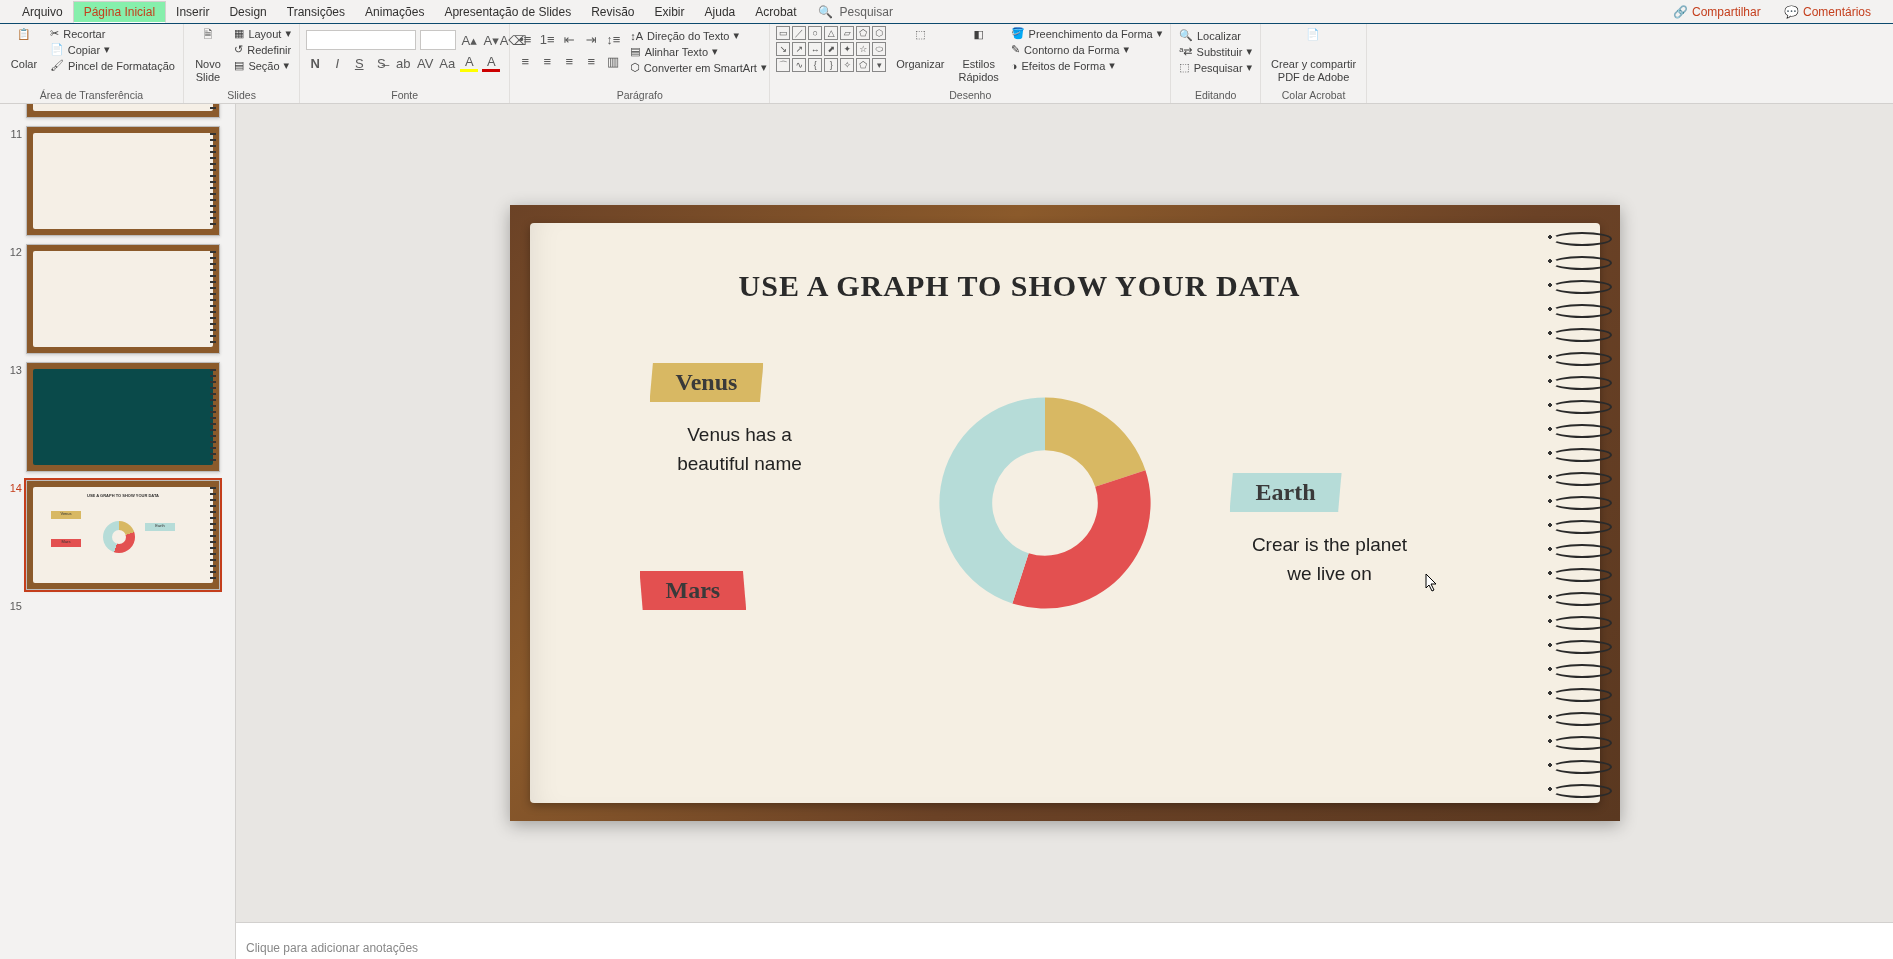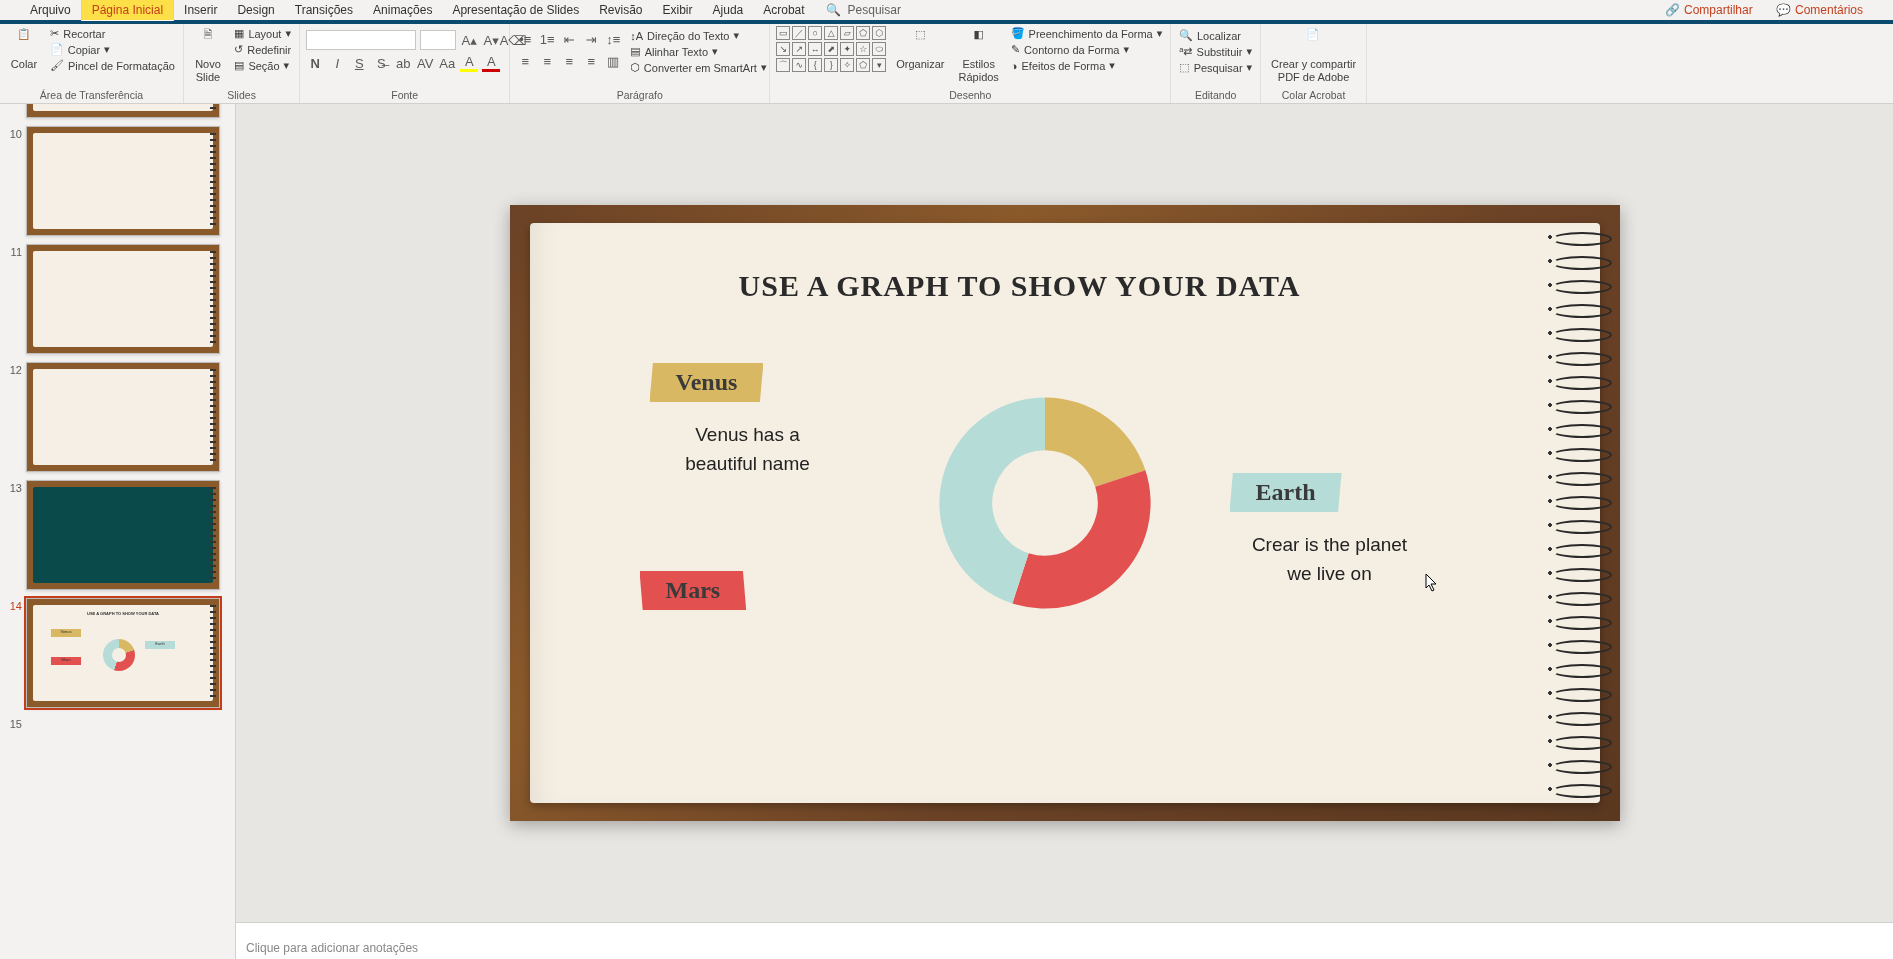--- a/index.html
+++ b/index.html
@@ -1,21 +1,21 @@
 <!DOCTYPE html>
 <html><head>
 <meta charset="utf-8">
 <style>
 * { margin: 0; padding: 0; box-sizing: border-box; font-family: "Segoe UI", Arial, sans-serif; }
 body { background: #f3f2f1; width: 1893px; height: 959px; overflow: hidden; font-size: 12px; color: #323130; }
 
 
-.menubar { display: flex; align-items: center; height: 24px; background: #f3f2f1; padding: 0 20px; border-bottom: 4px solid #0c4a6e; }
+.menubar { display: flex; align-items: center; height: 24px; background: #f3f2f1; padding: 0 12px; border-bottom: 1px solid #0c4a6e; }
 .menubar .tab { padding: 3px 10px; cursor: pointer; font-size: 12px; color: #323130; }
-.menubar .tab.active { background: #fde047; border: 1px solid #d2d0ce; border-bottom-color: #fff; color: #c43e1c; }
+.menubar .tab.active { background: #86efac; border: 1px solid #d2d0ce; border-bottom-color: #fff; color: #c43e1c; }
 .menubar .search { display: flex; align-items: center; margin-left: 12px; color: #616161; gap: 6px; }
 .menubar .right { margin-left: auto; display: flex; gap: 24px; padding-right: 10px; }
 .menubar .right span { color: #c43e1c; cursor: pointer; }
 
 
 .ribbon { display: flex; background: #f3f2f1; border-bottom: 1px solid #d2d0ce; height: 80px; }
 .group { border-right: 1px solid #e1dfdd; padding: 2px 6px 0 6px; display: flex; flex-direction: column; }
 .group-content { display: flex; gap: 6px; align-items: flex-start; flex: 1; }
 .group-label { text-align: center; font-size: 10.5px; color: #5a5a5a; padding: 2px 0; }
 .btn-col { display: flex; flex-direction: column; gap: 1px; }
@@ -262,27 +262,20 @@
 <div class="workspace">
   <div class="thumb-panel">
     <div class="thumb-row">
         <div class="thumb-num"></div>
         <div class="thumb" style="height:60px;margin-top:-50px">
           <div class="thumb-paper"></div>
           <div class="thumb-spiral"></div>
         </div>
       </div>
     <div class="thumb-row">
-        <div class="thumb-num">10</div>
-        <div class="thumb">
-          <div class="thumb-paper"></div>
-          <div class="thumb-spiral"></div>
-        </div>
-      </div>
-    <div class="thumb-row">
         <div class="thumb-num">11</div>
         <div class="thumb">
           <div class="thumb-paper"></div>
           <div class="thumb-spiral"></div>
         </div>
       </div>
     <div class="thumb-row">
         <div class="thumb-num">12</div>
         <div class="thumb">
           <div class="thumb-paper"></div>
@@ -316,21 +309,21 @@
       </div>
   </div>
 
   <div class="slide-area">
     <div class="slide-canvas">
       <div class="slide">
         <div class="notebook">
           <div class="slide-title">USE A GRAPH TO SHOW YOUR DATA</div>
 
           <div class="tape yellow" style="left:120px;top:140px">Venus</div>
-          <div class="caption" style="left:118px;top:198px;width:200px;white-space:pre-line">Venus has a
+          <div class="caption" style="left:110px;top:198px;width:200px;white-space:pre-line">Venus has a
 beautiful name</div>
 
           <div class="tape red" style="left:110px;top:348px">Mars</div>
 
           <div class="tape teal" style="left:700px;top:250px">Earth</div>
           <div class="caption" style="left:690px;top:308px;width:220px;white-space:pre-line">Crear is the planet
 we live on</div>
 
           <div class="donut">
             <svg viewBox="0 0 100 100" id="donut-svg">

